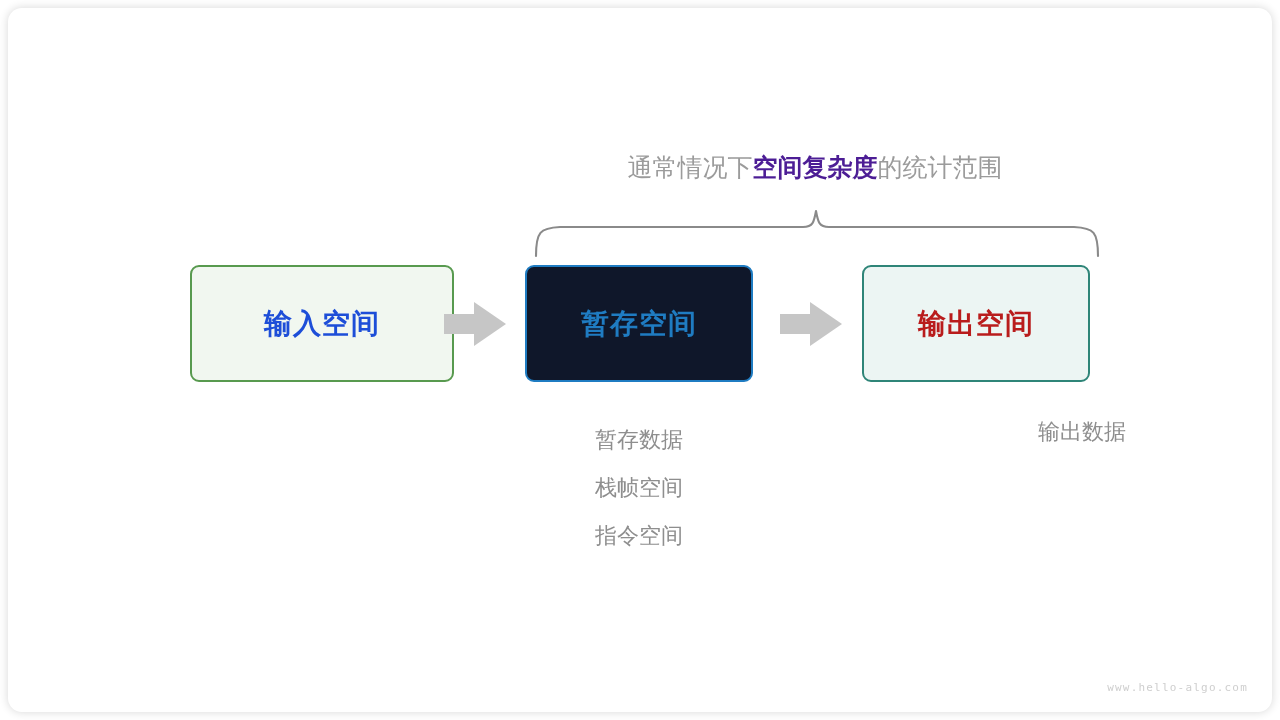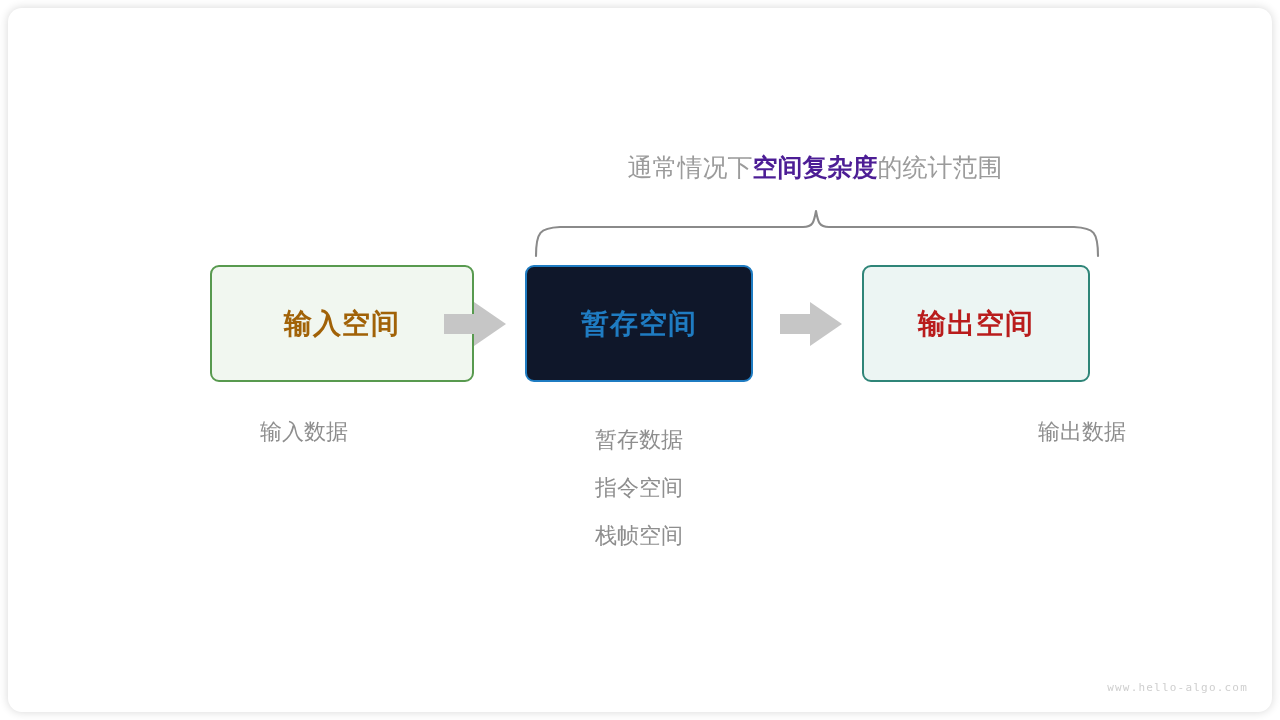--- a/index.html
+++ b/index.html
@@ -70,22 +70,21 @@
     letter-spacing: 1px;
   }
 
   #box-input {
     left: 182px;  
     top: 257px;   
     width: 264px;
     height: 117px;
     background: #f1f7f0;
     border: 2px solid #589a4f;
-    color: #a16207;
-    margin-left: 20px;
+    color: #1d4ed8;
   }
 
   #box-temp {
     left: 517px;
     top: 257px;
     width: 228px;
     height: 117px;
     background: #0f172a;
     border: 2.5px solid #1f7cc2;
     color: #1f7cc2;
@@ -175,28 +174,25 @@
         <path d="M 0 13 L 30 13 L 30 1 L 62 23 L 30 45 L 30 33 L 0 33 Z" fill="#c6c6c6"></path>
       </svg>
     </div>
 
     <div class="arrow" id="arrow-2">
       <svg width="64" height="46" viewBox="0 0 64 46" xmlns="http://www.w3.org/2000/svg">
         <path d="M 0 13 L 30 13 L 30 1 L 62 23 L 30 45 L 30 33 L 0 33 Z" fill="#c6c6c6"></path>
       </svg>
     </div>
 
-    <div class="sublabel-group" id="sub-input">
-      <span class="sublabel-line">输入数据</span>
-    </div>
 
     <div class="sublabel-group" id="sub-temp">
       <span class="sublabel-line">暂存数据</span>
+      <span class="sublabel-line">栈帧空间</span>
       <span class="sublabel-line">指令空间</span>
-      <span class="sublabel-line">栈帧空间</span>
     </div>
 
     <div class="sublabel-group" id="sub-output">
       <span class="sublabel-line">输出数据</span>
     </div>
 
     <div id="watermark">www.hello-algo.com</div>
 
   </div>
 </div>

